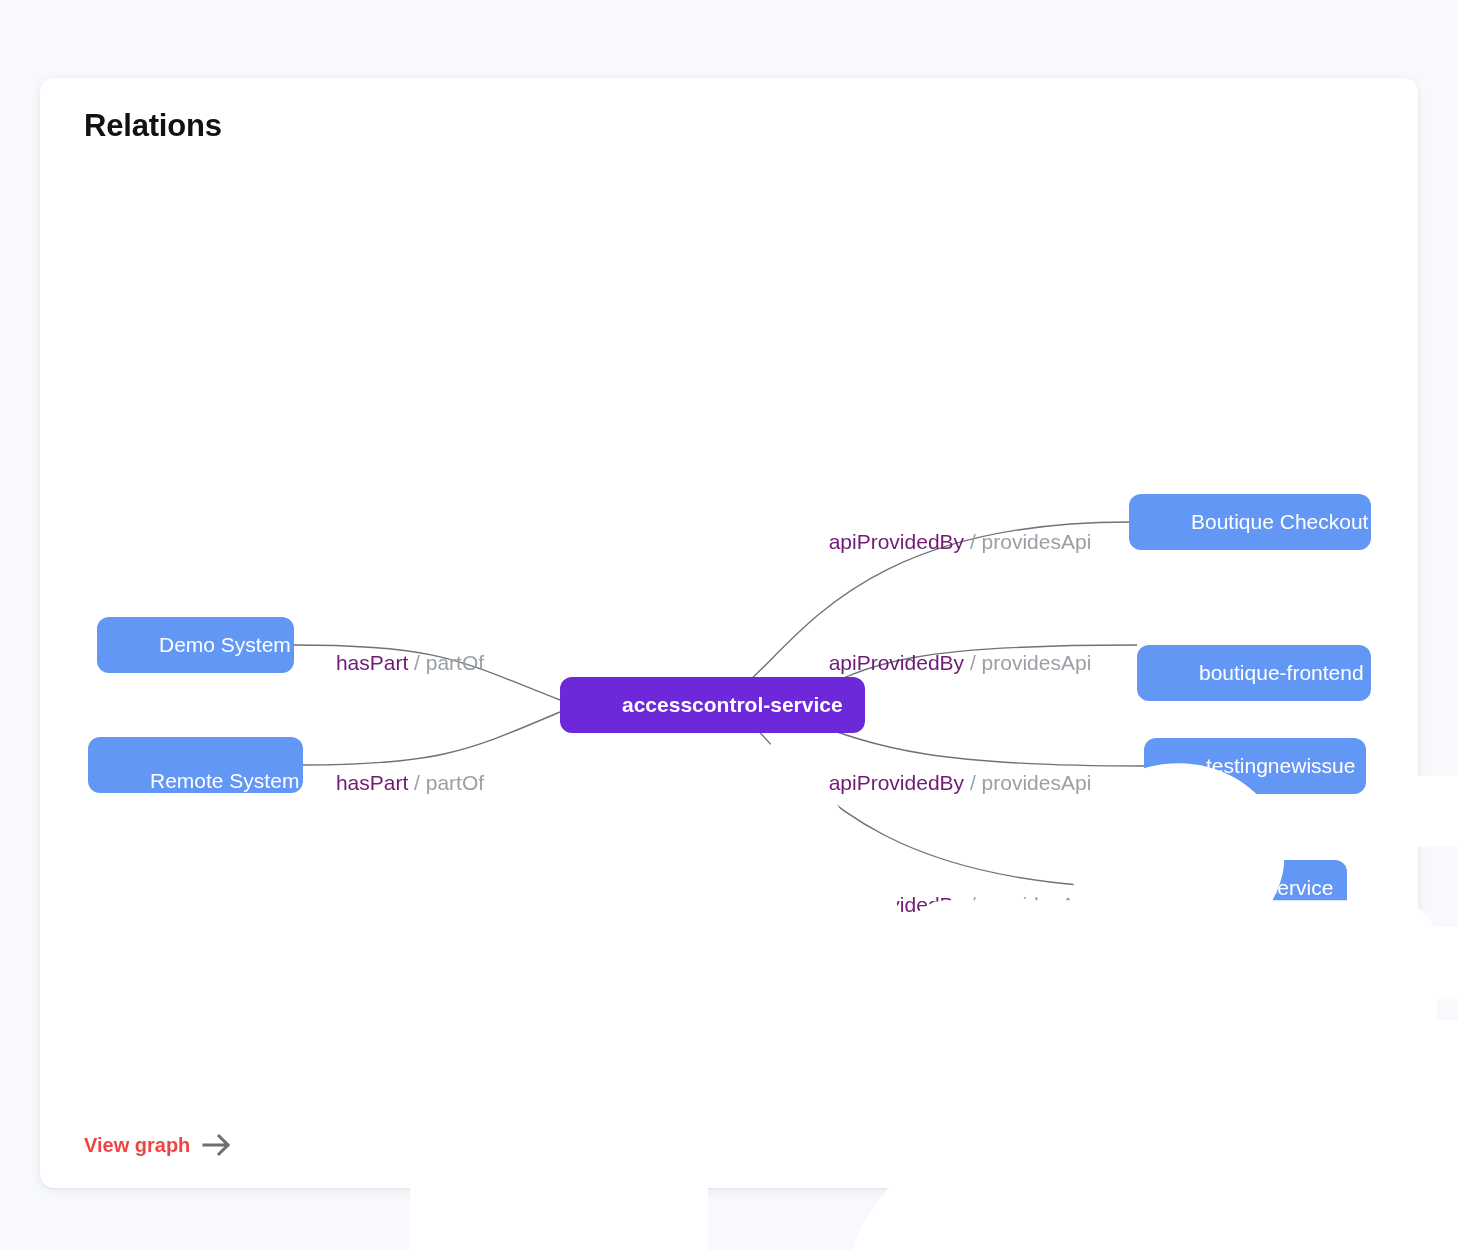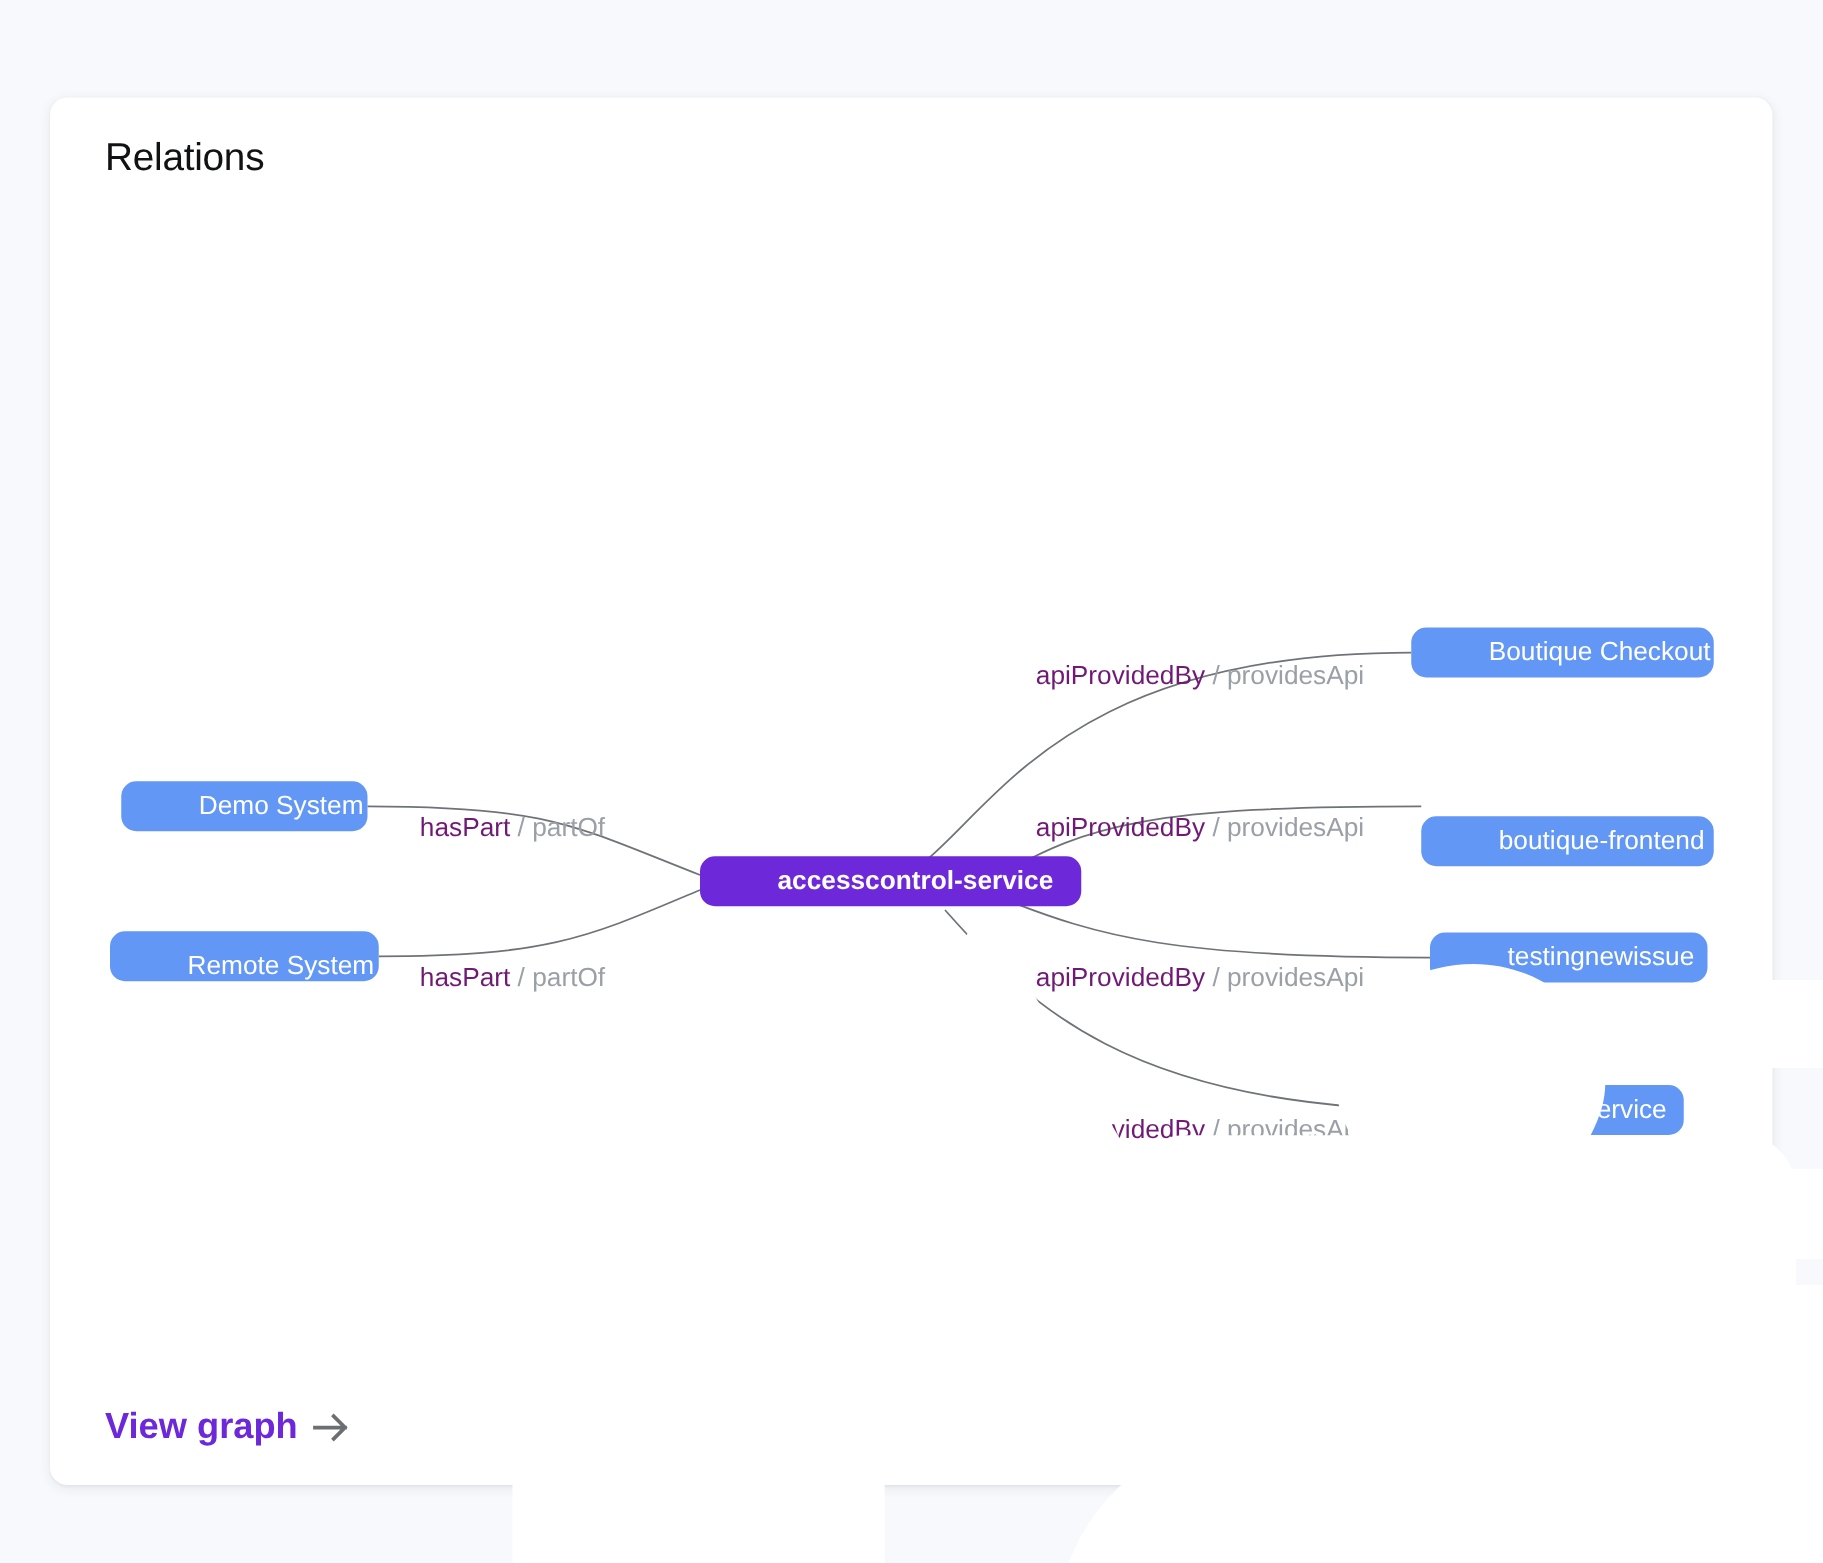--- a/index.html
+++ b/index.html
@@ -26,21 +26,21 @@
     box-shadow: 0 2px 10px rgba(40, 50, 80, 0.08),
                 0 1px 2px rgba(40, 50, 80, 0.05);
     box-sizing: border-box;
   }
 
   #relations-title {
     position: absolute;
     left: 44px;
     top: 30px;
     font-size: 31px;
-    font-weight: normal;
+    font-weight: bold;
     color: #111214;
     letter-spacing: -0.2px;
   }
 
   
   #relations-graph {
     position: absolute;
     left: 0;
     top: 62px;
     width: 1378px;
@@ -75,21 +75,21 @@
   .edge-label .sep,
   .edge-label .rev {
     color: #9aa0a6;
   }
 
   
   .node {
     position: absolute;
     display: flex;
     align-items: center;
-    height: 40px;
+    height: 56px;
     border-radius: 12px;
     padding: 0 22px 0 18px;
     box-sizing: border-box;
     transform: translate(0, -50%);
     white-space: nowrap;
   }
   .node .node-icon {
     display: flex;
     align-items: center;
     justify-content: center;
@@ -114,23 +114,23 @@
   }
 
   
   #view-graph-link {
     position: absolute;
     left: 44px;
     bottom: 30px;
     display: flex;
     align-items: center;
     gap: 12px;
-    font-size: 29px;
+    font-size: 20px;
     font-weight: bold;
-    color: #6d28d9;
+    color: #ef4444;
     text-decoration: none;
     cursor: pointer;
     text-align: right;
   }
   #view-graph-link .arrow-icon {
     display: inline-flex;
     align-items: center;
   }
 </style>
 </head>

